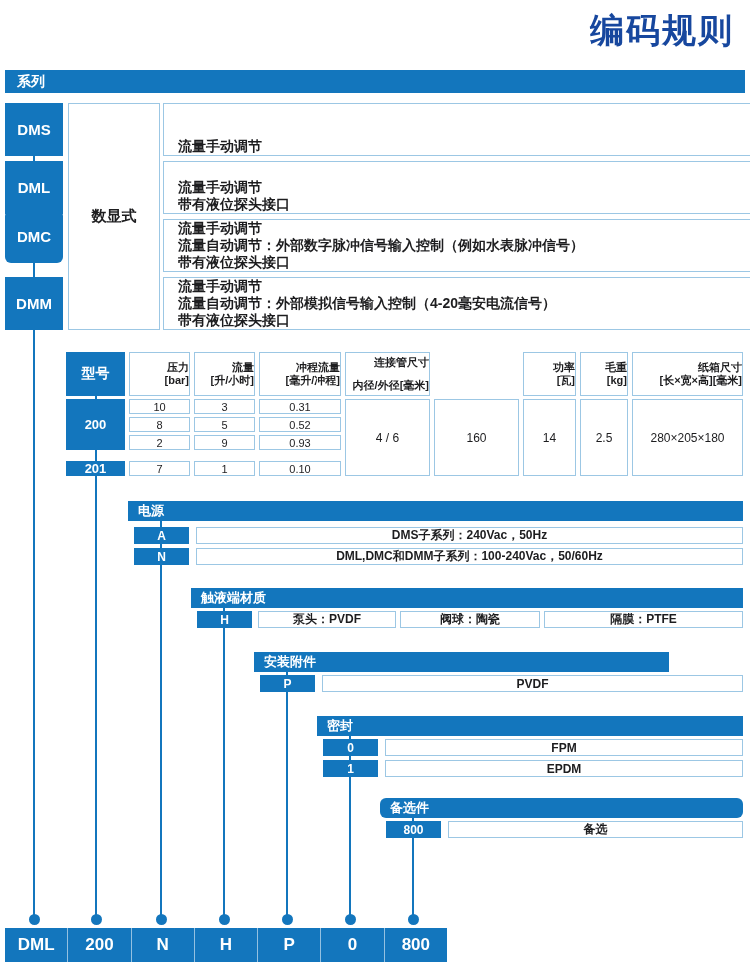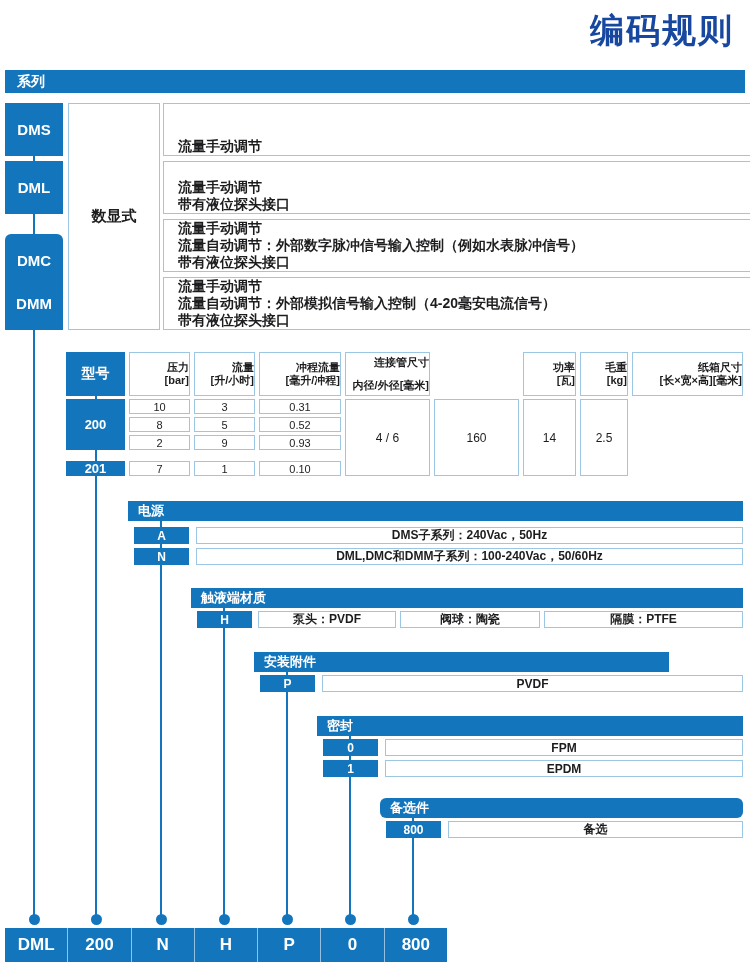--- a/index.html
+++ b/index.html
@@ -96,21 +96,21 @@
   <div class="dot" style="left:282px;top:914px;"></div>
   <div class="dot" style="left:345px;top:914px;"></div>
   <div class="dot" style="left:408px;top:914px;"></div>
 
   <div class="bar series-bar">
     <span>系列</span>
   </div>
 
   <div class="bluebox series-code" style="top:103px;">DMS</div>
   <div class="bluebox series-code" style="top:161px;">DML</div>
-  <div class="bluebox series-code" style="top:234px;border-radius:6px;">DMC</div>
+  <div class="bluebox series-code" style="top:210px;border-radius:6px;">DMC</div>
   <div class="bluebox series-code" style="top:277px;">DMM</div>
 
   <div class="wbox series-group">
     <span>数显式</span>
   </div>
 
   <div class="wbox series-desc" style="top:103px;">
     <div>流量手动调节</div>
   </div>
   <div class="wbox series-desc" style="top:161px;">
@@ -174,20 +174,21 @@
 
     <div class="model" style="grid-area:6/1/7/2;">201</div>
     <div class="cell" style="grid-area:6/2;">7</div>
     <div class="cell" style="grid-area:6/3;">1</div>
     <div class="cell" style="grid-area:6/4;">0.10</div>
 
     <div class="cell merged" style="grid-area:2/5/7/6;">4 / 6</div>
     <div class="cell merged" style="grid-area:2/6/7/7;">160</div>
     <div class="cell merged" style="grid-area:2/7/7/8;">14</div>
     <div class="cell merged" style="grid-area:2/8/7/9;">2.5</div>
+    <div class="cell merged" style="grid-area:2/9/7/10;">280×205×180</div>
   </div>
 
   <div class="bar section-header" style="left:128px;top:501px;width:615px;">
     <span>电源</span>
   </div>
   <div class="bluebox key-cell" style="left:134px;top:527px;">A</div>
   <div class="wbox val-box" style="left:196px;top:527px;width:547px;">DMS子系列：240Vac，50Hz</div>
   <div class="bluebox key-cell" style="left:134px;top:548px;">N</div>
   <div class="wbox val-box" style="left:196px;top:548px;width:547px;">DML,DMC和DMM子系列：100-240Vac，50/60Hz</div>
 

